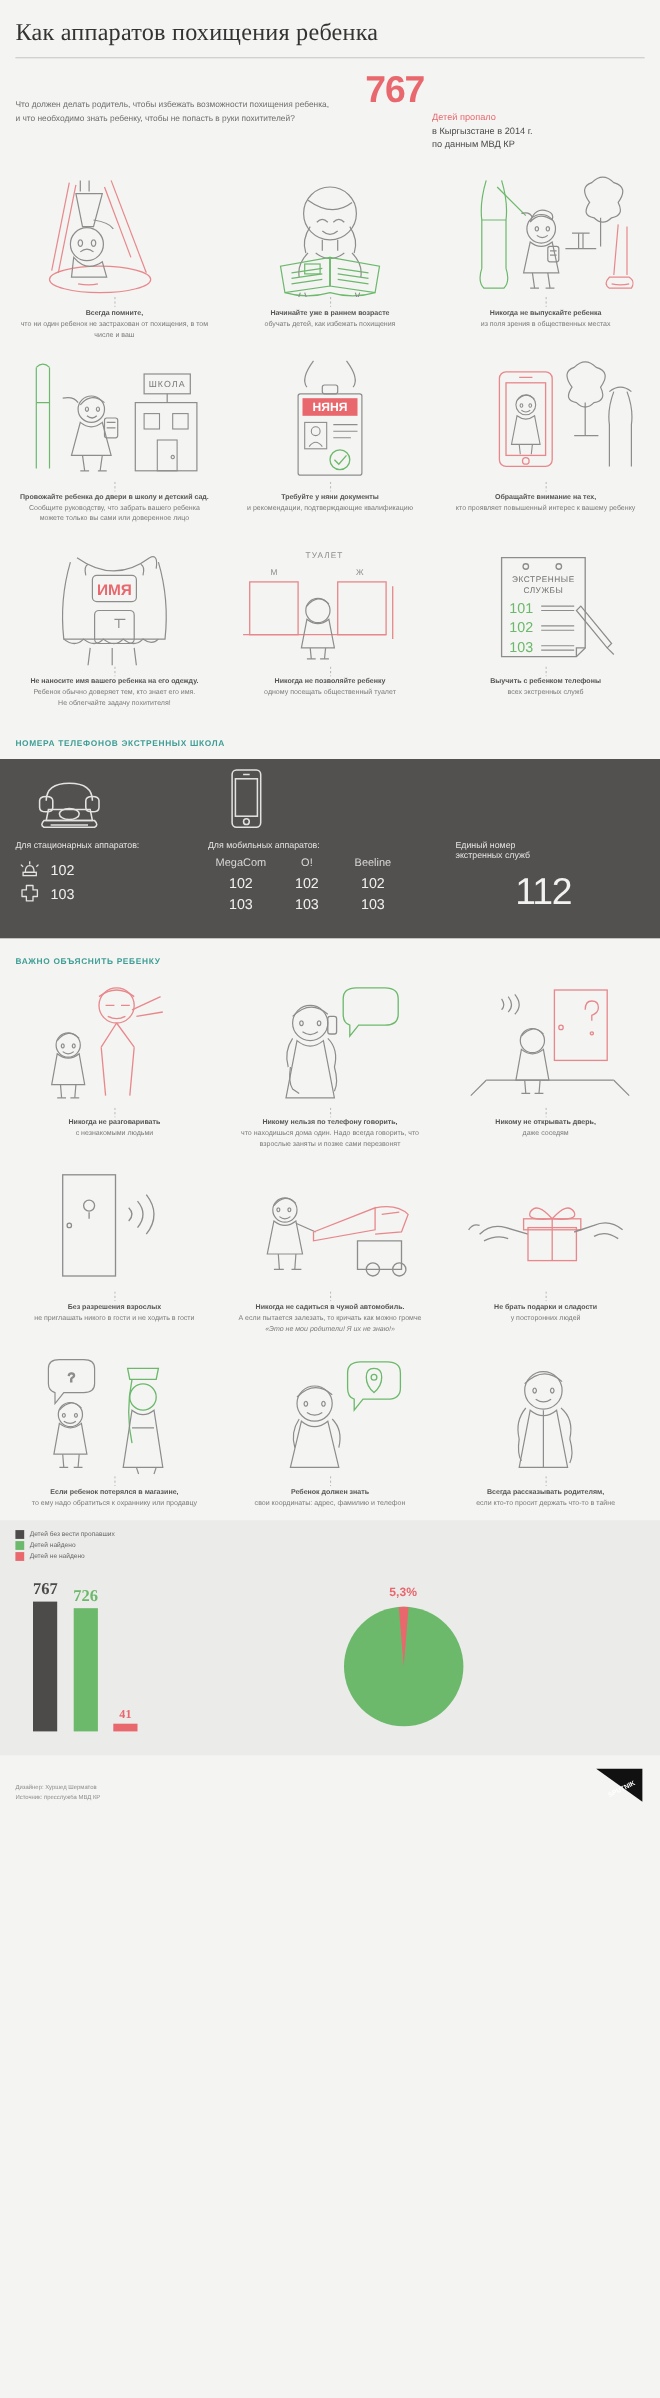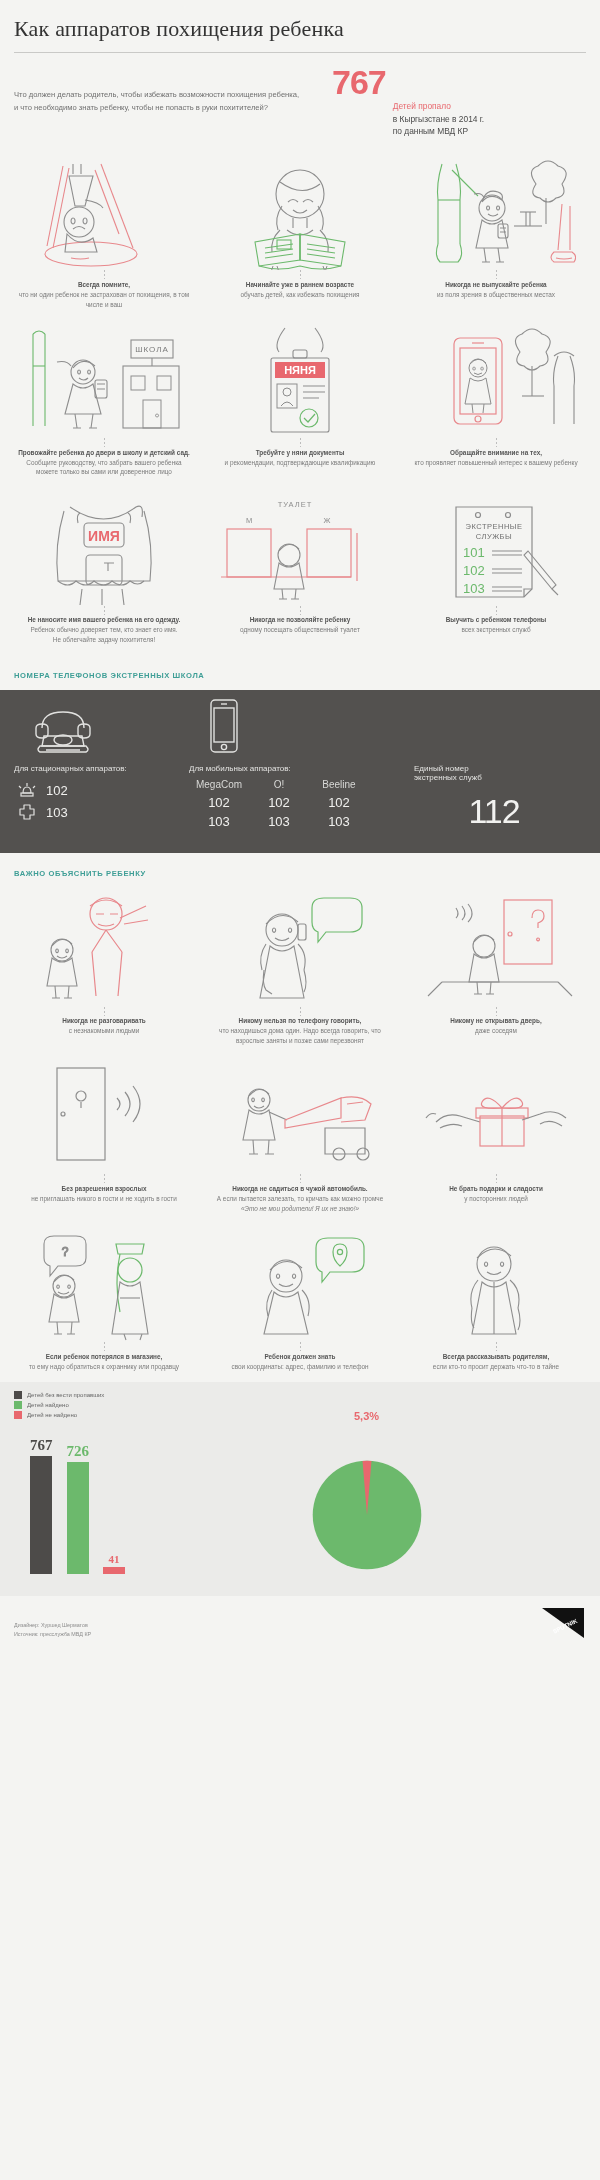--- a/index.html
+++ b/index.html
@@ -84,21 +84,21 @@
   .stats-wrap { background: #ebebe9; padding: 8px 14px 22px 14px; }
   .legend { padding-bottom: 12px; }
   .legend-item { display: flex; align-items: center; gap: 5px; padding: 1px 0; }
   .legend-sw { width: 8px; height: 8px; }
   .legend-tx { font-size: 6px; color: #666; }
   .chart-area { display: flex; align-items: flex-end; gap: 22px; height: 142px; }
   .bars { display: flex; align-items: flex-end; gap: 14px; height: 142px; padding-left: 16px; }
   .bar-col { display: flex; flex-direction: column; align-items: center; justify-content: flex-end; }
   .bar-val { font-family: "Liberation Serif", serif; font-size: 15px; font-weight: bold; padding-bottom: 2px; }
   .bar { width: 22px; }
-  .pie-wrap { flex: 1 1 auto; display: flex; flex-direction: column; align-items: center; justify-content: center; gap: 32px; }
+  .pie-wrap { flex: 1 1 auto; display: flex; flex-direction: column; align-items: center; justify-content: center; }
   .pie-lbl { font-size: 11px; color: #e8686e; font-weight: bold; padding-bottom: 2px; }
   .pie { width: 118px; height: 118px; }
 
   
   .footer { background: #f4f4f2; padding: 10px 14px 12px 14px; display: flex; align-items: flex-end; justify-content: space-between; }
   .credits { font-size: 5.4px; color: #8d8d8d; line-height: 1.7; }
   .logo { width: 48px; height: 34px; }
 </style>
 </head>
 <body>

